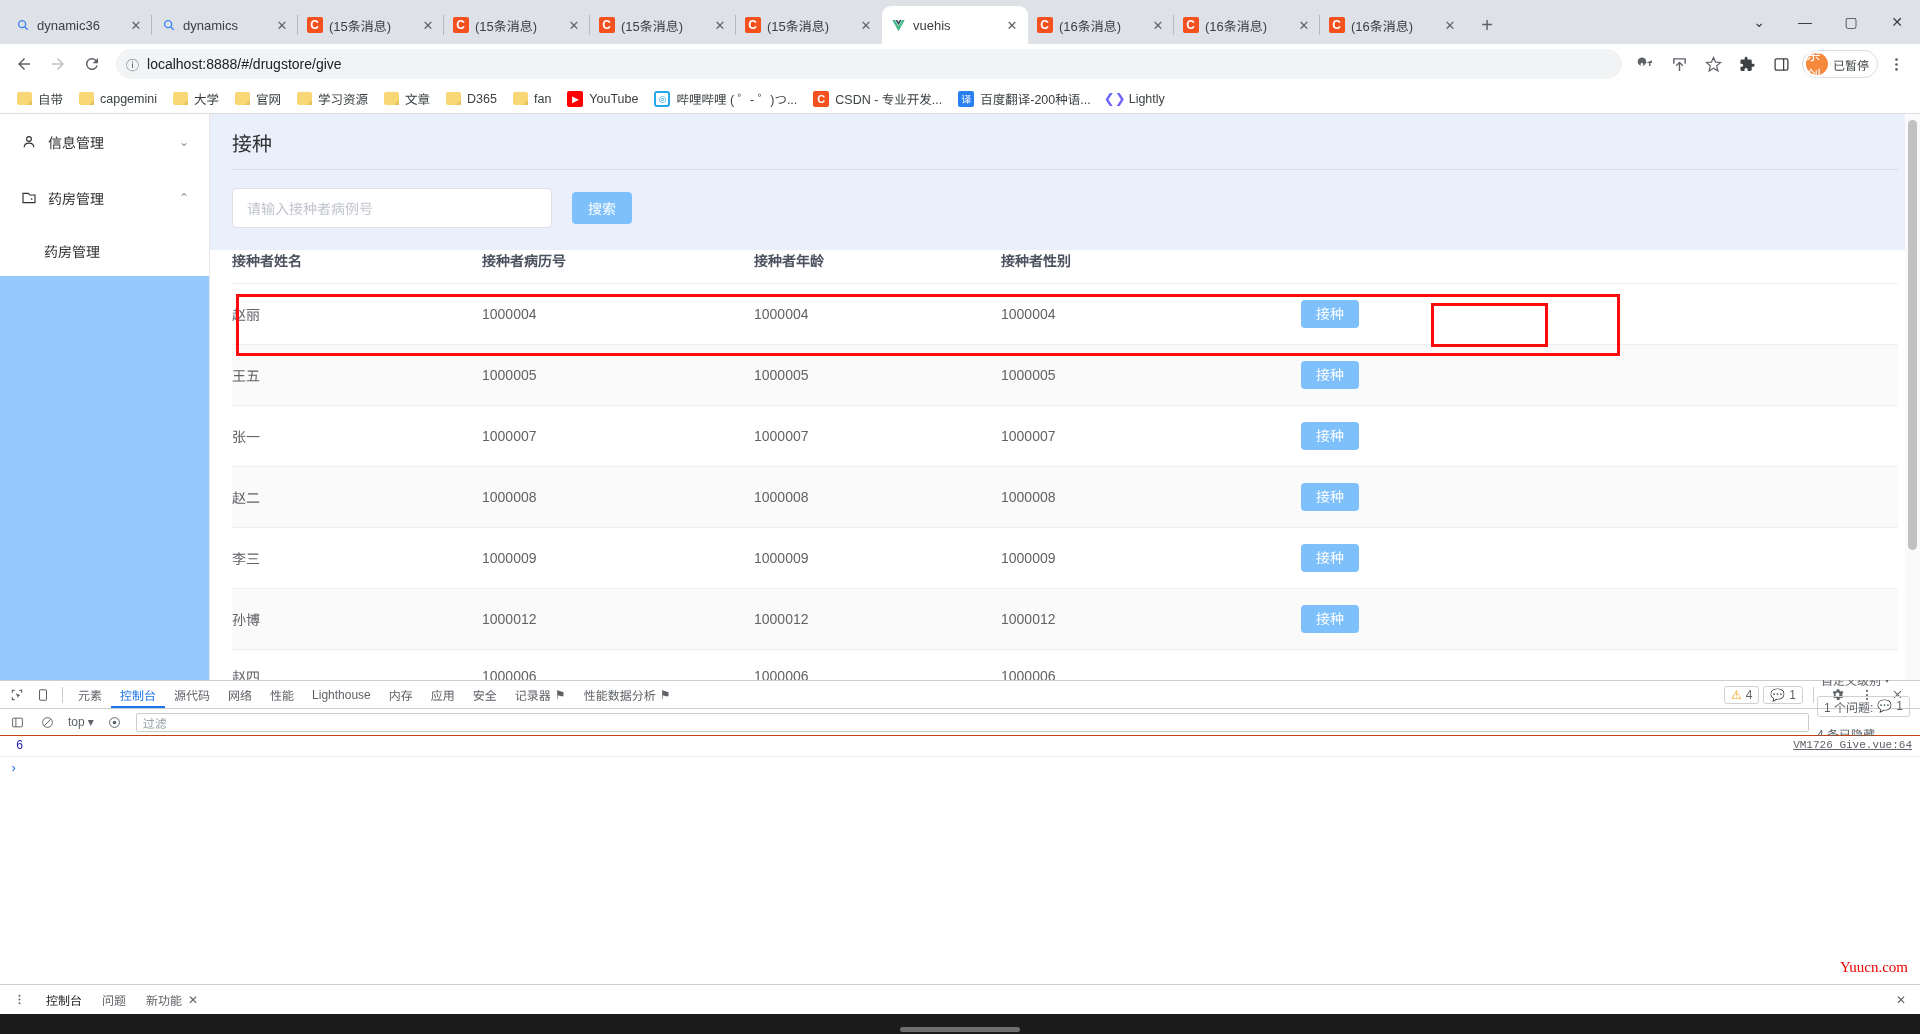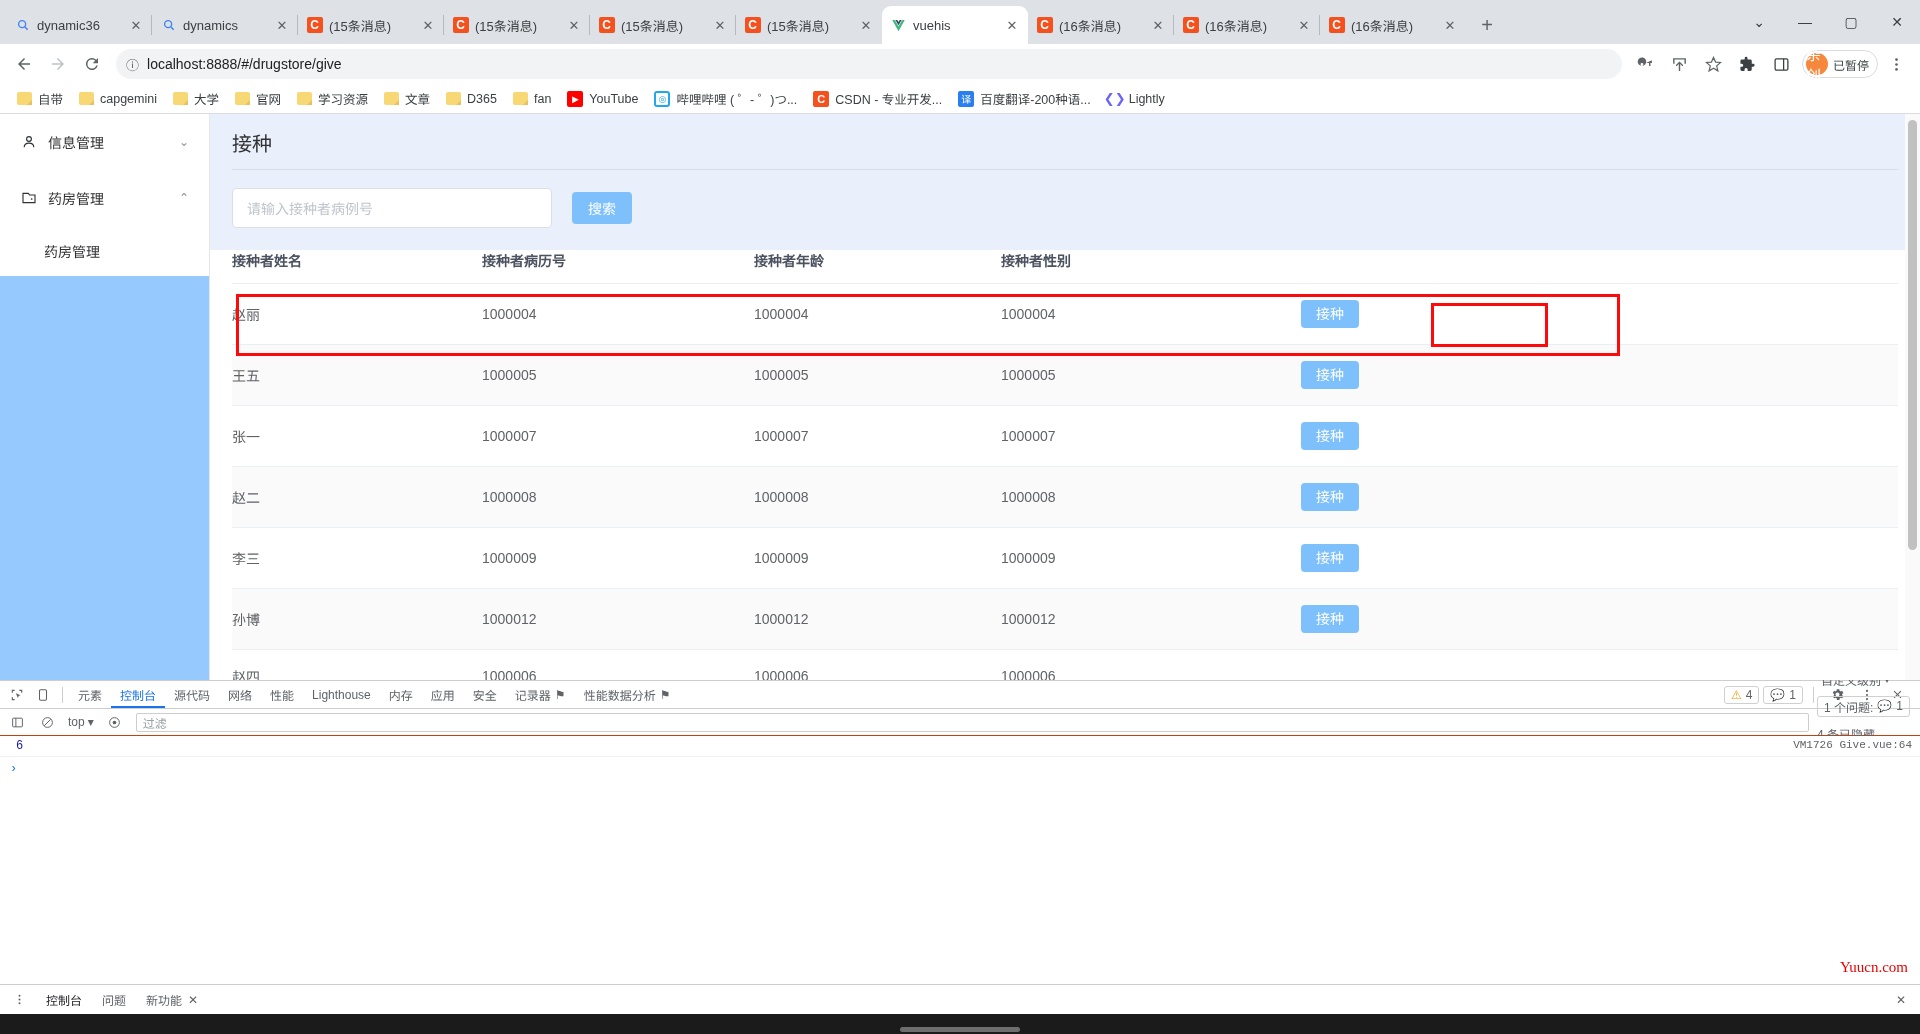--- a/index.html
+++ b/index.html
@@ -135,21 +135,21 @@
   .dt-select { display:flex; align-items:center; gap:3px; font-size:12px; color:#5f6368; padding: 0 4px; }
   .filter-input { flex:1 1 auto; height: 19px; border:1px solid #cdcdcd; border-radius:2px;
                   background:#fff; display:flex; align-items:center; padding: 0 6px;
                   font-size:12px; color:#9aa0a6; margin: 0 4px; }
   .dt-right2 { display:flex; gap: 8px; padding-right:6px; font-size:12px; color:#5f6368;flex-direction:column; }
 
   .console-body { flex: 1 1 auto; position:relative; background:#fff; overflow:hidden; }
   .console-line { display:flex; align-items:flex-start; padding: 3px 8px 3px 16px;
                   border-bottom:1px solid #f0f0f0; font-family:"Liberation Mono","DejaVu Sans Mono",monospace;
                   font-size:12px; color:#1a1aa6; }
-  .console-line .src { margin-left:auto; color:#5f6368; font-size:11px; }
+  .console-line .src { margin-left:auto; color:#5f6368; text-decoration:underline; font-size:11px; }
   .prompt-line { display:flex; align-items:center; padding: 5px 8px 5px 10px; font-family:"Liberation Mono","DejaVu Sans Mono",monospace;
                  font-size:12px; color:#1a73e8; }
   .watermark { position:absolute; right: 12px; bottom: 8px; color:#e60000; font-size:15px;
                font-family:"Liberation Serif","DejaVu Serif",serif; }
 
   .drawer { height: 30px; border-top:1px solid #cdcdcd; display:flex; align-items:center;
             padding: 0 6px; gap: 4px; }
   .drawer .dtab { padding: 0 10px; font-size:12px; color:#5f6368; display:flex; align-items:center; gap:6px;}
   .drawer .dtab.active { color:#202124; }
   .drawer .dclose { margin-left:auto; color:#5f6368; padding-right:8px; }

